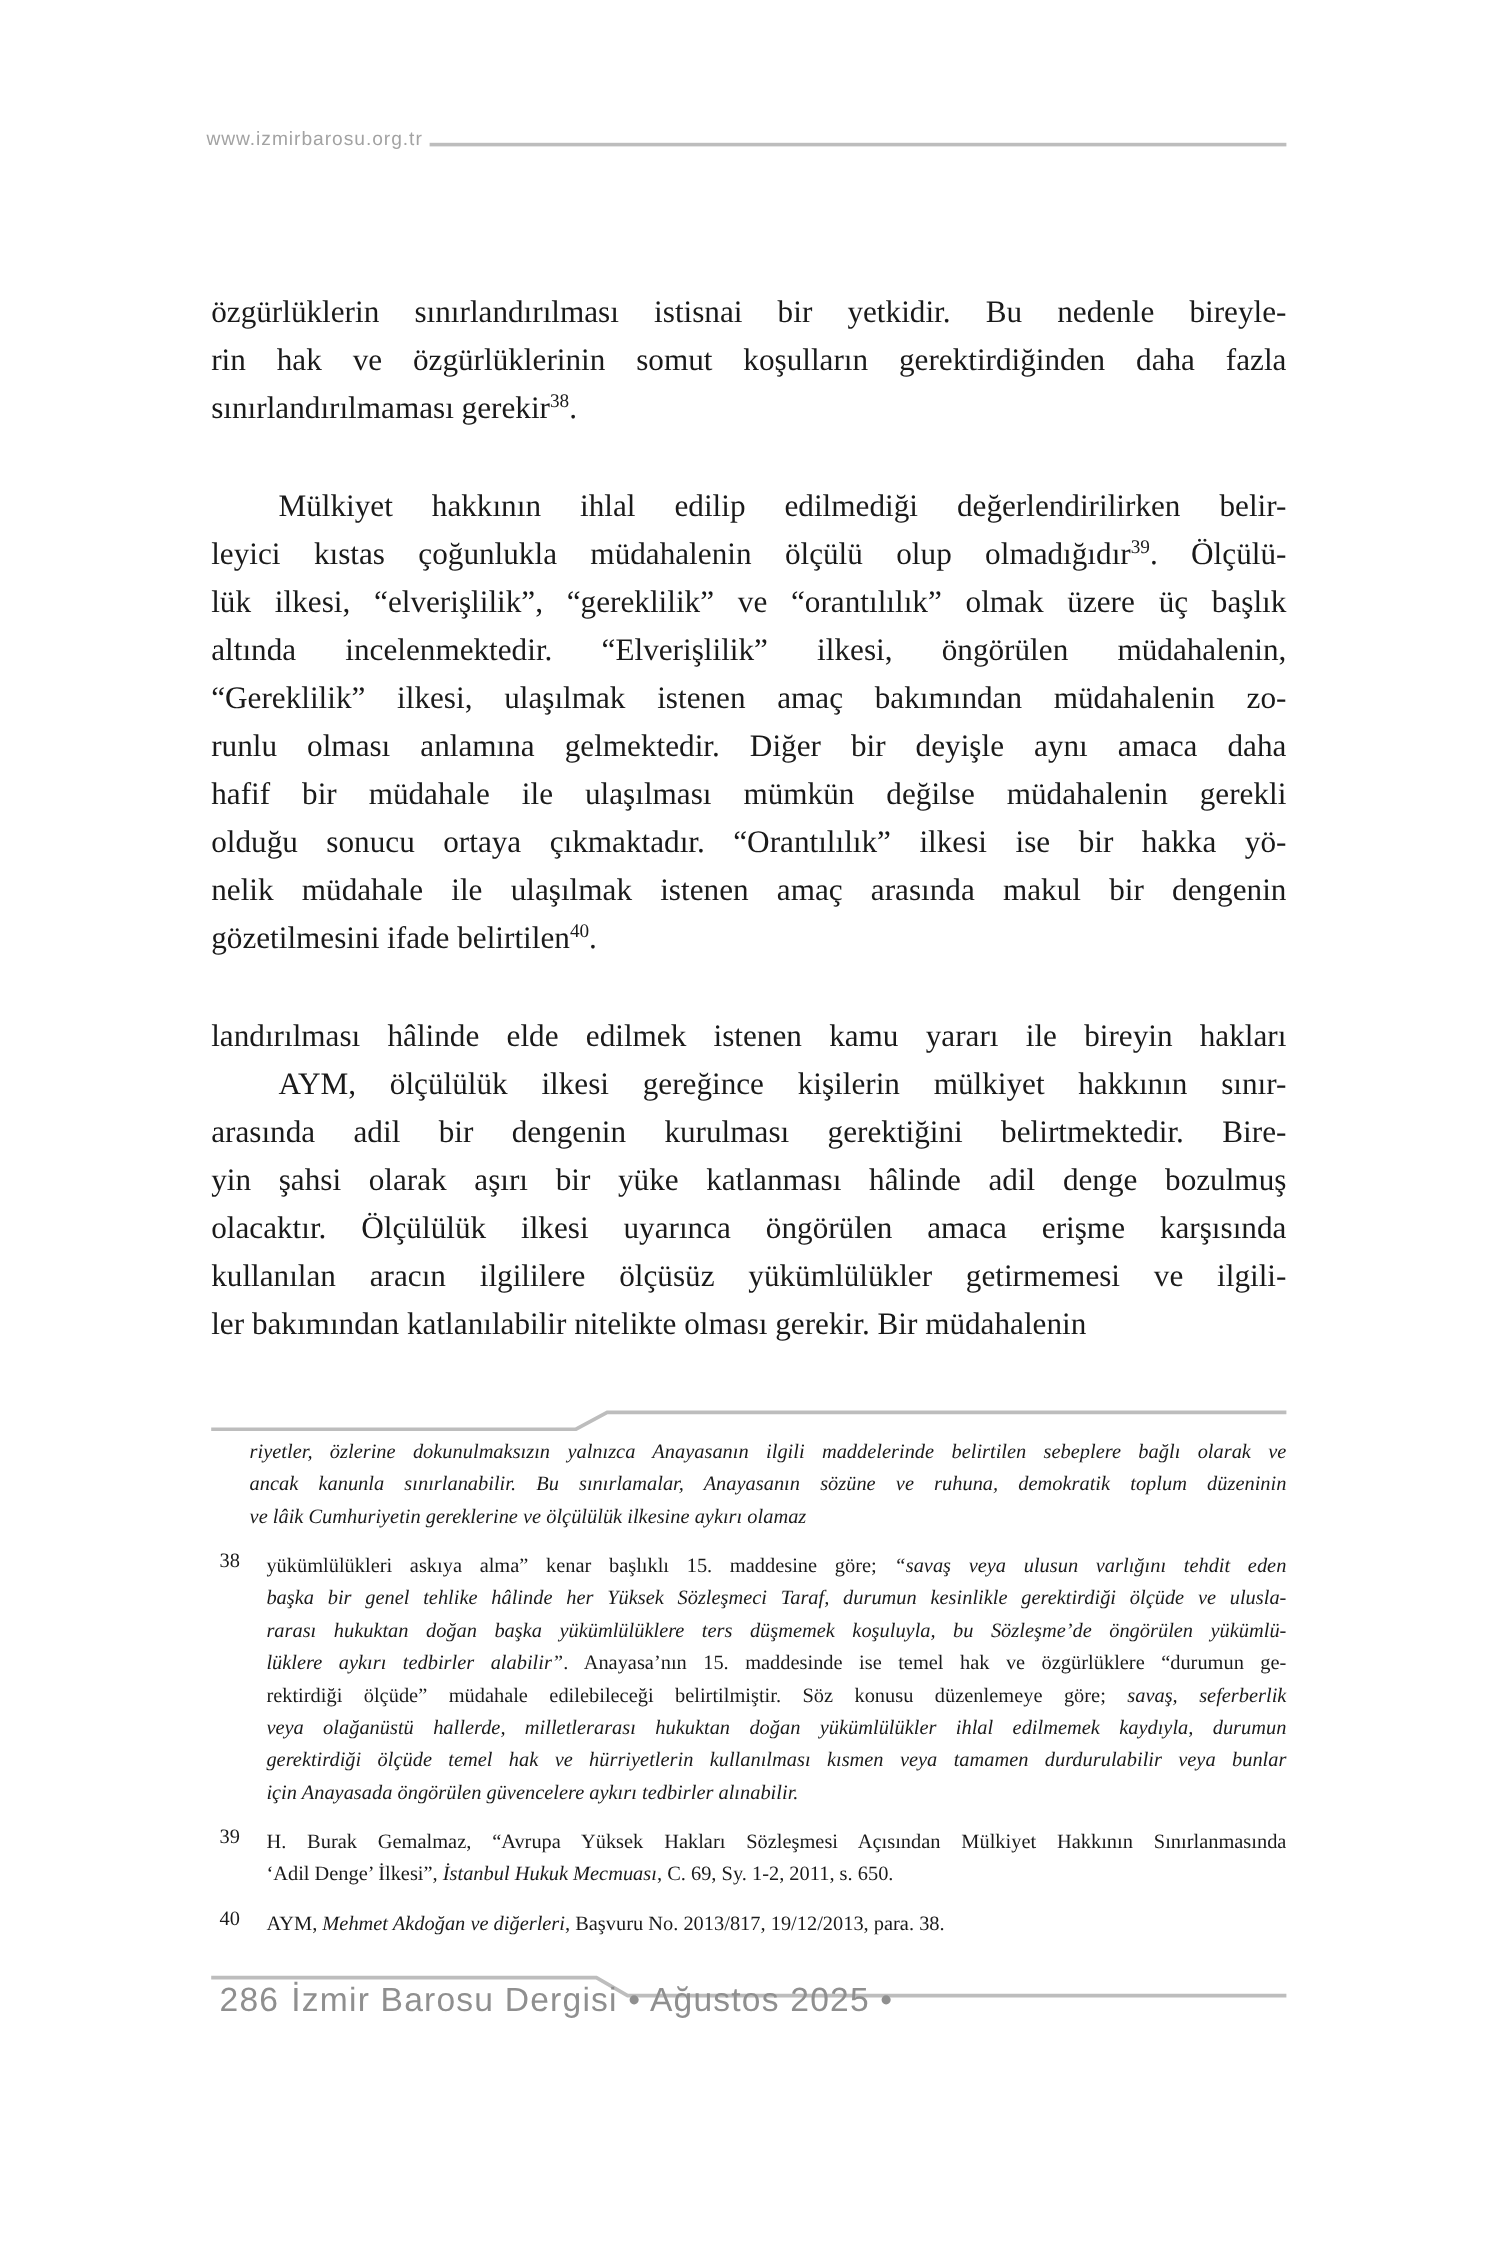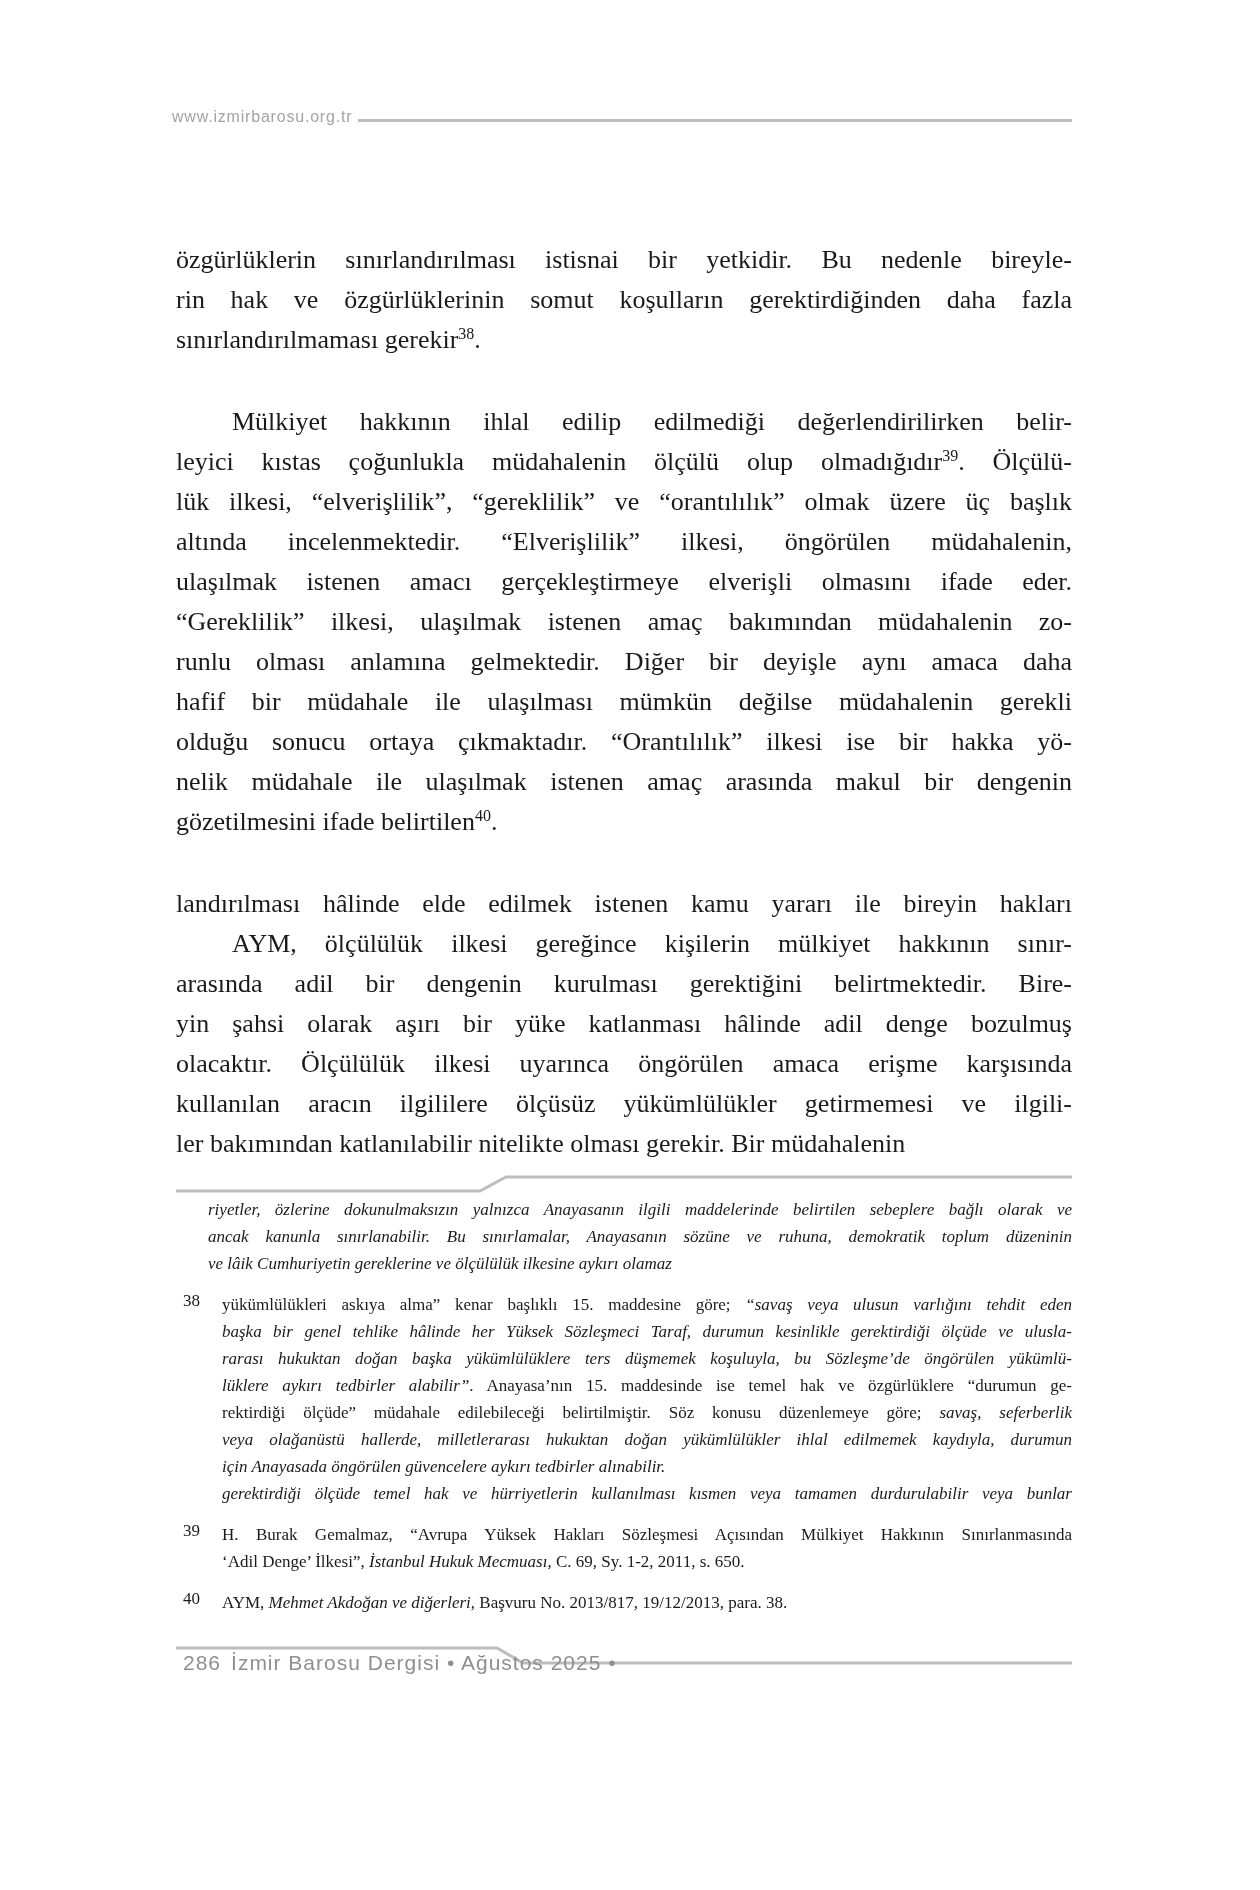--- a/index.html
+++ b/index.html
@@ -49,21 +49,21 @@
   .fn-num{
     position:absolute; left:0; top:-4px;
     font-size:17px; font-style:normal;
   }
   .i{font-style:italic;text-align:right;}
   
   .footer-text{
     position:absolute;
     top:1651px; left:183px;
     font-family:"Liberation Sans", sans-serif;
-    font-size:21px; letter-spacing:1px; color:#8f8f8f;
+    font-size:28px; letter-spacing:1px; color:#8f8f8f;
     white-space:nowrap;
   }
   .footer-text .pgnum{margin-right:10px;}
 </style>
 </head>
 <body>
 
 <div class="page">
 
   <div class="header">
@@ -80,21 +80,20 @@
       <div class="para">
         <div class="line j"><span>özgürlüklerin sınırlandırılması istisnai bir yetkidir. Bu nedenle bireyle-</span></div>
         <div class="line j"><span>rin hak ve özgürlüklerinin somut koşulların gerektirdiğinden daha fazla</span></div>
         <div class="line"><span>sınırlandırılmaması gerekir</span><span class="sup">38</span><span>.</span></div>
       </div>
       <div class="para">
         <div class="line j indent"><span>Mülkiyet hakkının ihlal edilip edilmediği değerlendirilirken belir-</span></div>
         <div class="line j"><span>leyici kıstas çoğunlukla müdahalenin ölçülü olup olmadığıdır</span><span class="sup">39</span><span>. Ölçülü-</span></div>
         <div class="line j"><span>lük ilkesi, “elverişlilik”, “gereklilik” ve “orantılılık” olmak üzere üç başlık</span></div>
         <div class="line j"><span>altında incelenmektedir. “Elverişlilik” ilkesi, öngörülen müdahalenin,</span></div>
-        <div class="line j"><span>ulaşılmak istenen amacı gerçekleştirmeye elverişli olmasını ifade eder.</span></div>
         <div class="line j"><span>“Gereklilik” ilkesi, ulaşılmak istenen amaç bakımından müdahalenin zo-</span></div>
         <div class="line j"><span>runlu olması anlamına gelmektedir. Diğer bir deyişle aynı amaca daha</span></div>
         <div class="line j"><span>hafif bir müdahale ile ulaşılması mümkün değilse müdahalenin gerekli</span></div>
         <div class="line j"><span>olduğu sonucu ortaya çıkmaktadır. “Orantılılık” ilkesi ise bir hakka yö-</span></div>
         <div class="line j"><span>nelik müdahale ile ulaşılmak istenen amaç arasında makul bir dengenin</span></div>
         <div class="line"><span>gözetilmesini ifade belirtilen</span><span class="sup">40</span><span>.</span></div>
       </div>
       <div class="para">
         <div class="line j"><span>landırılması hâlinde elde edilmek istenen kamu yararı ile bireyin hakları</span></div>
         <div class="line j indent"><span>AYM, ölçülülük ilkesi gereğince kişilerin mülkiyet hakkının sınır-</span></div>
@@ -113,22 +112,22 @@
         <div class="line"><span class="i">ve lâik Cumhuriyetin gereklerine ve ölçülülük ilkesine aykırı olamaz</span></div>
       </div>
       <div class="footnote">
         <span class="fn-num">38</span>
         <div class="line j"><span>yükümlülükleri askıya alma” kenar başlıklı 15. maddesine göre; </span><span class="i">“savaş veya ulusun varlığını tehdit eden</span></div>
         <div class="line j"><span class="i">başka bir genel tehlike hâlinde her Yüksek Sözleşmeci Taraf, durumun kesinlikle gerektirdiği ölçüde ve ulusla-</span></div>
         <div class="line j"><span class="i">rarası hukuktan doğan başka yükümlülüklere ters düşmemek koşuluyla, bu Sözleşme’de öngörülen yükümlü-</span></div>
         <div class="line j"><span class="i">lüklere aykırı tedbirler alabilir”</span><span>. Anayasa’nın 15. maddesinde ise temel hak ve özgürlüklere “durumun ge-</span></div>
         <div class="line j"><span>rektirdiği ölçüde” müdahale edilebileceği belirtilmiştir. Söz konusu düzenlemeye göre; </span><span class="i">savaş, seferberlik</span></div>
         <div class="line j"><span class="i">veya olağanüstü hallerde, milletlerarası hukuktan doğan yükümlülükler ihlal edilmemek kaydıyla, durumun</span></div>
+        <div class="line j"><span class="i">gerektirdiği ölçüde temel hak ve hürriyetlerin kullanılması kısmen veya tamamen durdurulabilir veya bunlar</span></div>
         <div class="line"><span class="i">için Anayasada öngörülen güvencelere aykırı tedbirler alınabilir.</span></div>
-        <div class="line j"><span class="i">gerektirdiği ölçüde temel hak ve hürriyetlerin kullanılması kısmen veya tamamen durdurulabilir veya bunlar</span></div>
       </div>
       <div class="footnote">
         <span class="fn-num">39</span>
         <div class="line j"><span>H. Burak Gemalmaz, “Avrupa Yüksek Hakları Sözleşmesi Açısından Mülkiyet Hakkının Sınırlanmasında</span></div>
         <div class="line"><span>‘Adil Denge’ İlkesi”, </span><span class="i">İstanbul Hukuk Mecmuası</span><span>, C. 69, Sy. 1-2, 2011, s. 650.</span></div>
       </div>
       <div class="footnote">
         <span class="fn-num">40</span>
         <div class="line"><span>AYM, </span><span class="i">Mehmet Akdoğan ve diğerleri</span><span>, Başvuru No. 2013/817, 19/12/2013, para. 38.</span></div>
       </div>

